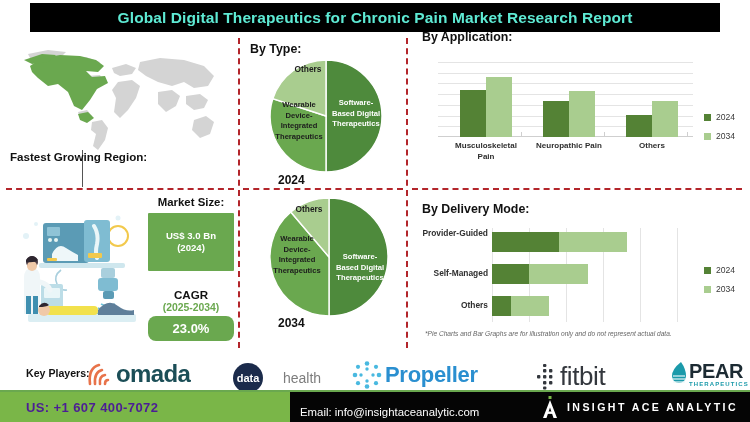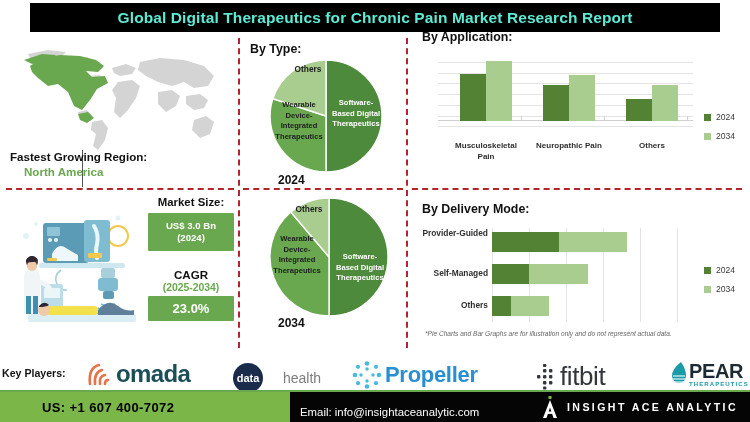--- a/index.html
+++ b/index.html
@@ -35,41 +35,41 @@
   .fgr .l2{font-size:11.6px;font-weight:bold;color:#6aa84f;margin-top:2px;margin-left:14px;}
 
   
   .illus{position:absolute;left:6px;top:196px;width:140px;height:134px;}
 
   
   .ms-wrap{position:absolute;left:148px;top:196px;width:86px;text-align:center;}
   .ms-title{font-size:11.4px;font-weight:bold;color:#111;}
   .ms-box{
     margin-top:5px;background:#6aa84f;color:#fff;font-weight:bold;
-    font-size:9.6px;line-height:12px;padding:7px 2px;border-radius:1px;
+    font-size:9.6px;line-height:12px;padding:17px 2px;border-radius:1px;
   }
   .cagr-title{margin-top:17px;font-size:11.6px;font-weight:bold;color:#111;}
   .cagr-sub{margin-top:1px;font-size:10.4px;font-weight:bold;color:#6aa84f;}
   .cagr-box{
     margin-top:3px;background:#6aa84f;color:#fff;font-weight:bold;
-    font-size:13px;padding:5px 0;border-radius:1px;
+    font-size:13px;padding:5px 0;border-radius:8px;
   }
 
   
   .sec-h{position:absolute;font-size:12.4px;font-weight:bold;color:#111;}
 
   
   .pie-wrap{position:absolute;}
   .pie-year{position:absolute;font-size:12px;font-weight:bold;color:#111;}
   .pie-lab{position:absolute;font-size:7.6px;font-weight:bold;line-height:10.5px;text-align:center;}
   .pie-lab.dark{color:#1d1d1d;}
   .pie-lab.white{color:#ffffff;}
 
   
-  .vchart{position:absolute;left:438px;top:62px;width:255px;height:59px;}
+  .vchart{position:absolute;left:438px;top:62px;width:255px;height:75px;}
   .grid-line{position:absolute;left:0;width:100%;height:1px;background:#e4e4e4;}
   .vbar{position:absolute;bottom:0;}
   .vaxis{position:absolute;left:0;bottom:0;width:100%;height:1px;background:#cfcfcf;}
   .vsep{position:absolute;bottom:0;width:1px;height:5px;background:#cfcfcf;}
   .vcat{position:absolute;top:78px;font-size:8px;color:#2f2f2f;text-align:center;line-height:11px;font-weight:bold;}
 
   
   .legend{position:absolute;font-size:8.6px;color:#3a3a3a;}
   .legend .row{display:flex;align-items:center;margin-bottom:9px;}
   .legend .sw{width:7px;height:7px;margin-right:5px;display:inline-block;}
@@ -78,28 +78,28 @@
   .hchart{position:absolute;left:492px;top:228px;width:205px;height:94px;}
   .hgrid{position:absolute;top:0;width:1px;height:100%;background:#e4e4e4;}
   .hrow{position:absolute;height:20px;}
   .hseg{position:absolute;top:0;height:100%;}
   .hcat{position:absolute;font-size:8.4px;font-weight:bold;color:#2f2f2f;text-align:right;width:80px;}
 
   .disclaimer{position:absolute;left:425px;top:330px;font-size:6.6px;font-style:italic;color:#666;}
 
   
   .footer{position:absolute;left:0;top:352px;width:750px;height:40px;background:#fff;}
-  .kp-label{position:absolute;left:2px;top:367px;font-size:10.6px;font-weight:bold;color:#111;}
+  .kp-label{position:absolute;left:26px;top:367px;font-size:10.6px;font-weight:bold;color:#111;}
   .logo{position:absolute;display:flex;align-items:center;}
 
   .greenline{position:absolute;left:0;top:390px;width:750px;height:2px;background:#6aa84f;}
   .cbar{position:absolute;left:0;top:392px;width:750px;height:30px;background:#050505;}
   .cbar-green{position:absolute;left:0;top:0;width:290px;height:30px;background:#7ab648;
       display:flex;align-items:center;}
-  .cbar-green span{margin-left:42px;font-size:13px;font-weight:bold;color:#000000;letter-spacing:.4px;}
+  .cbar-green span{margin-left:26px;font-size:13px;font-weight:bold;color:#4c1d95;letter-spacing:.4px;}
   .cbar-email{position:absolute;left:300px;top:0;height:40px;display:flex;align-items:center;}
   .cbar-email span{font-size:11.4px;color:#fff;}
   .brand{position:absolute;right:12px;top:0;height:30px;display:flex;align-items:center;}
   .brand-txt{font-size:10.6px;font-weight:bold;color:#fff;letter-spacing:2.4px;margin-left:9px;}
 </style>
 </head>
 <body>
 
 <div id="page">
 
@@ -131,21 +131,20 @@
         <path d="M22 24 L34 16 L52 13 L72 14 L88 18 L96 24 L90 30 L78 29 L84 35 L97 34 L100 41 L89 47 L82 58 L74 68 L66 64 L60 50 L50 42 L40 44 L30 36 L24 30 Z"></path>
         <path d="M70 72 L80 70 L86 76 L79 81 L72 78 Z"></path>
         <path d="M16 18 L34 12 L48 13 L40 20 L24 22 Z"></path>
       </g>
     </svg>
     <div class="map-pointer"></div>
   </div>
 
   <div class="fgr">
     <div class="l1">Fastest Growing Region:</div>
-    <div class="l2">North America</div>
   </div>
 
   <div class="illus">
     <svg width="140" height="134" viewBox="0 0 140 134">
       <circle cx="112" cy="40" r="10" fill="none" stroke="#f2c94c" stroke-width="2"></circle>
       <g fill="#e3f2f7">
         <circle cx="20" cy="40" r="3"></circle>
           <circle cx="30" cy="28" r="2"></circle>
           <circle cx="112" cy="22" r="2.5"></circle>
       </g>

